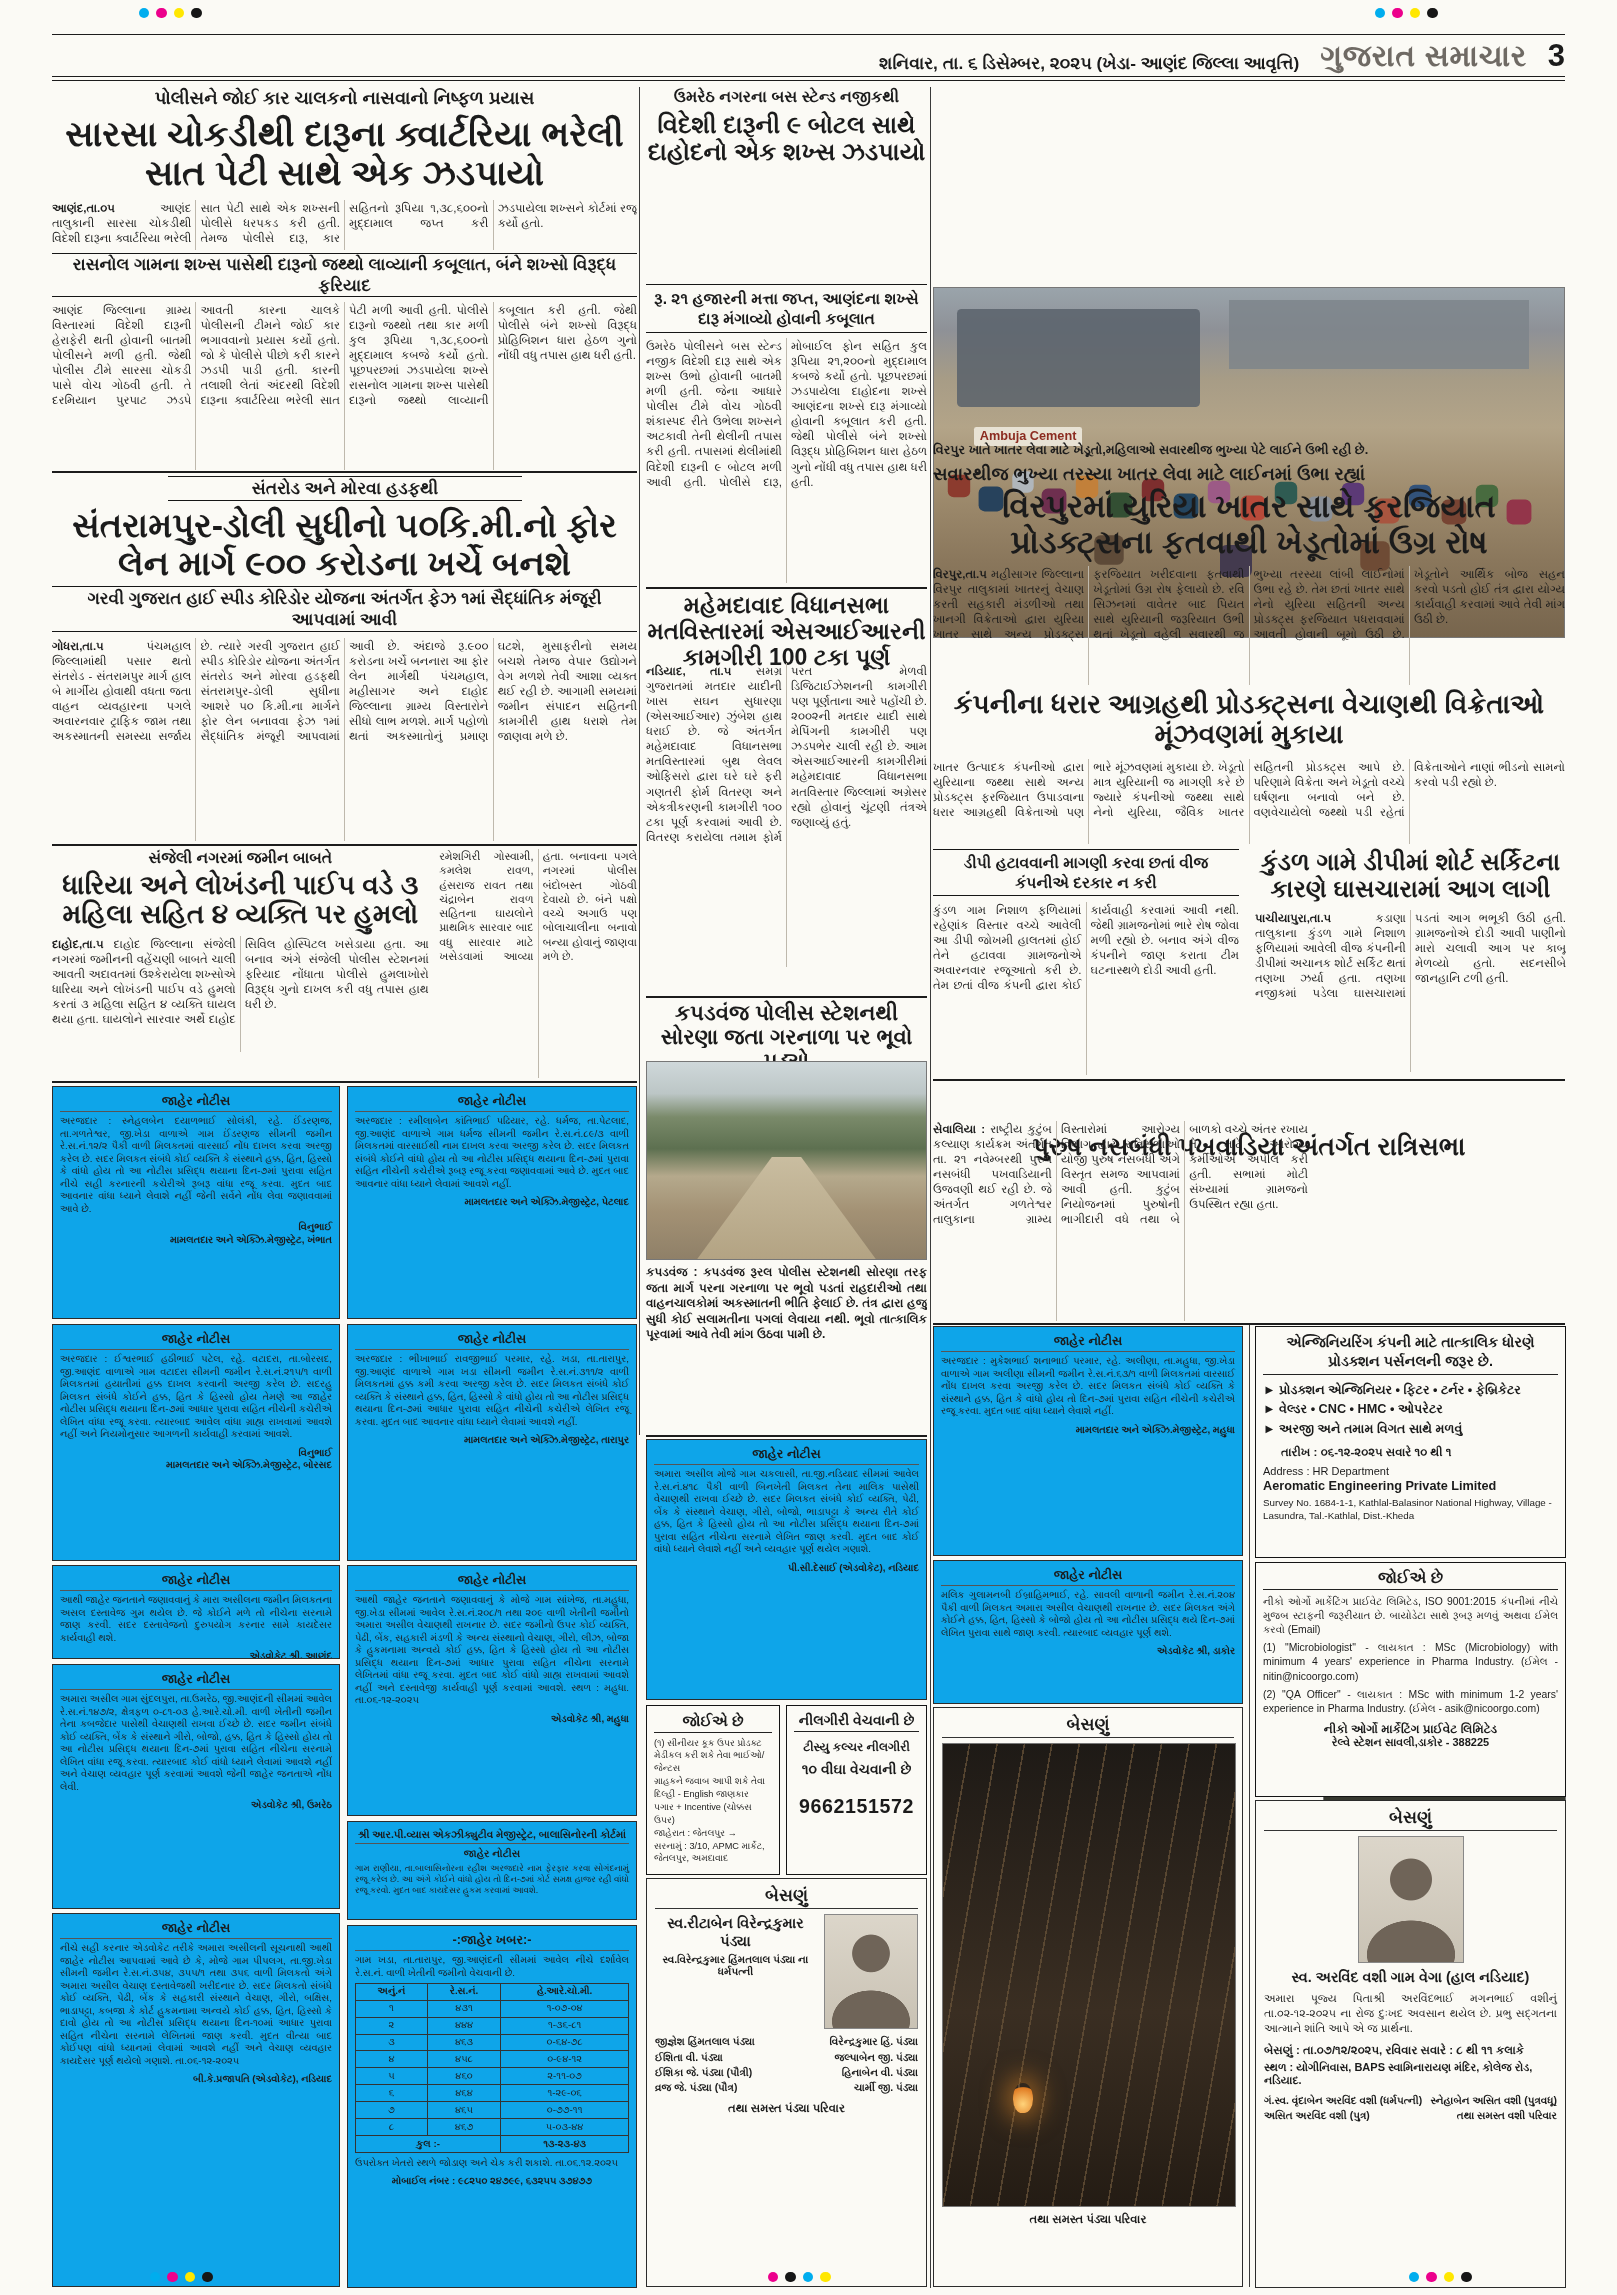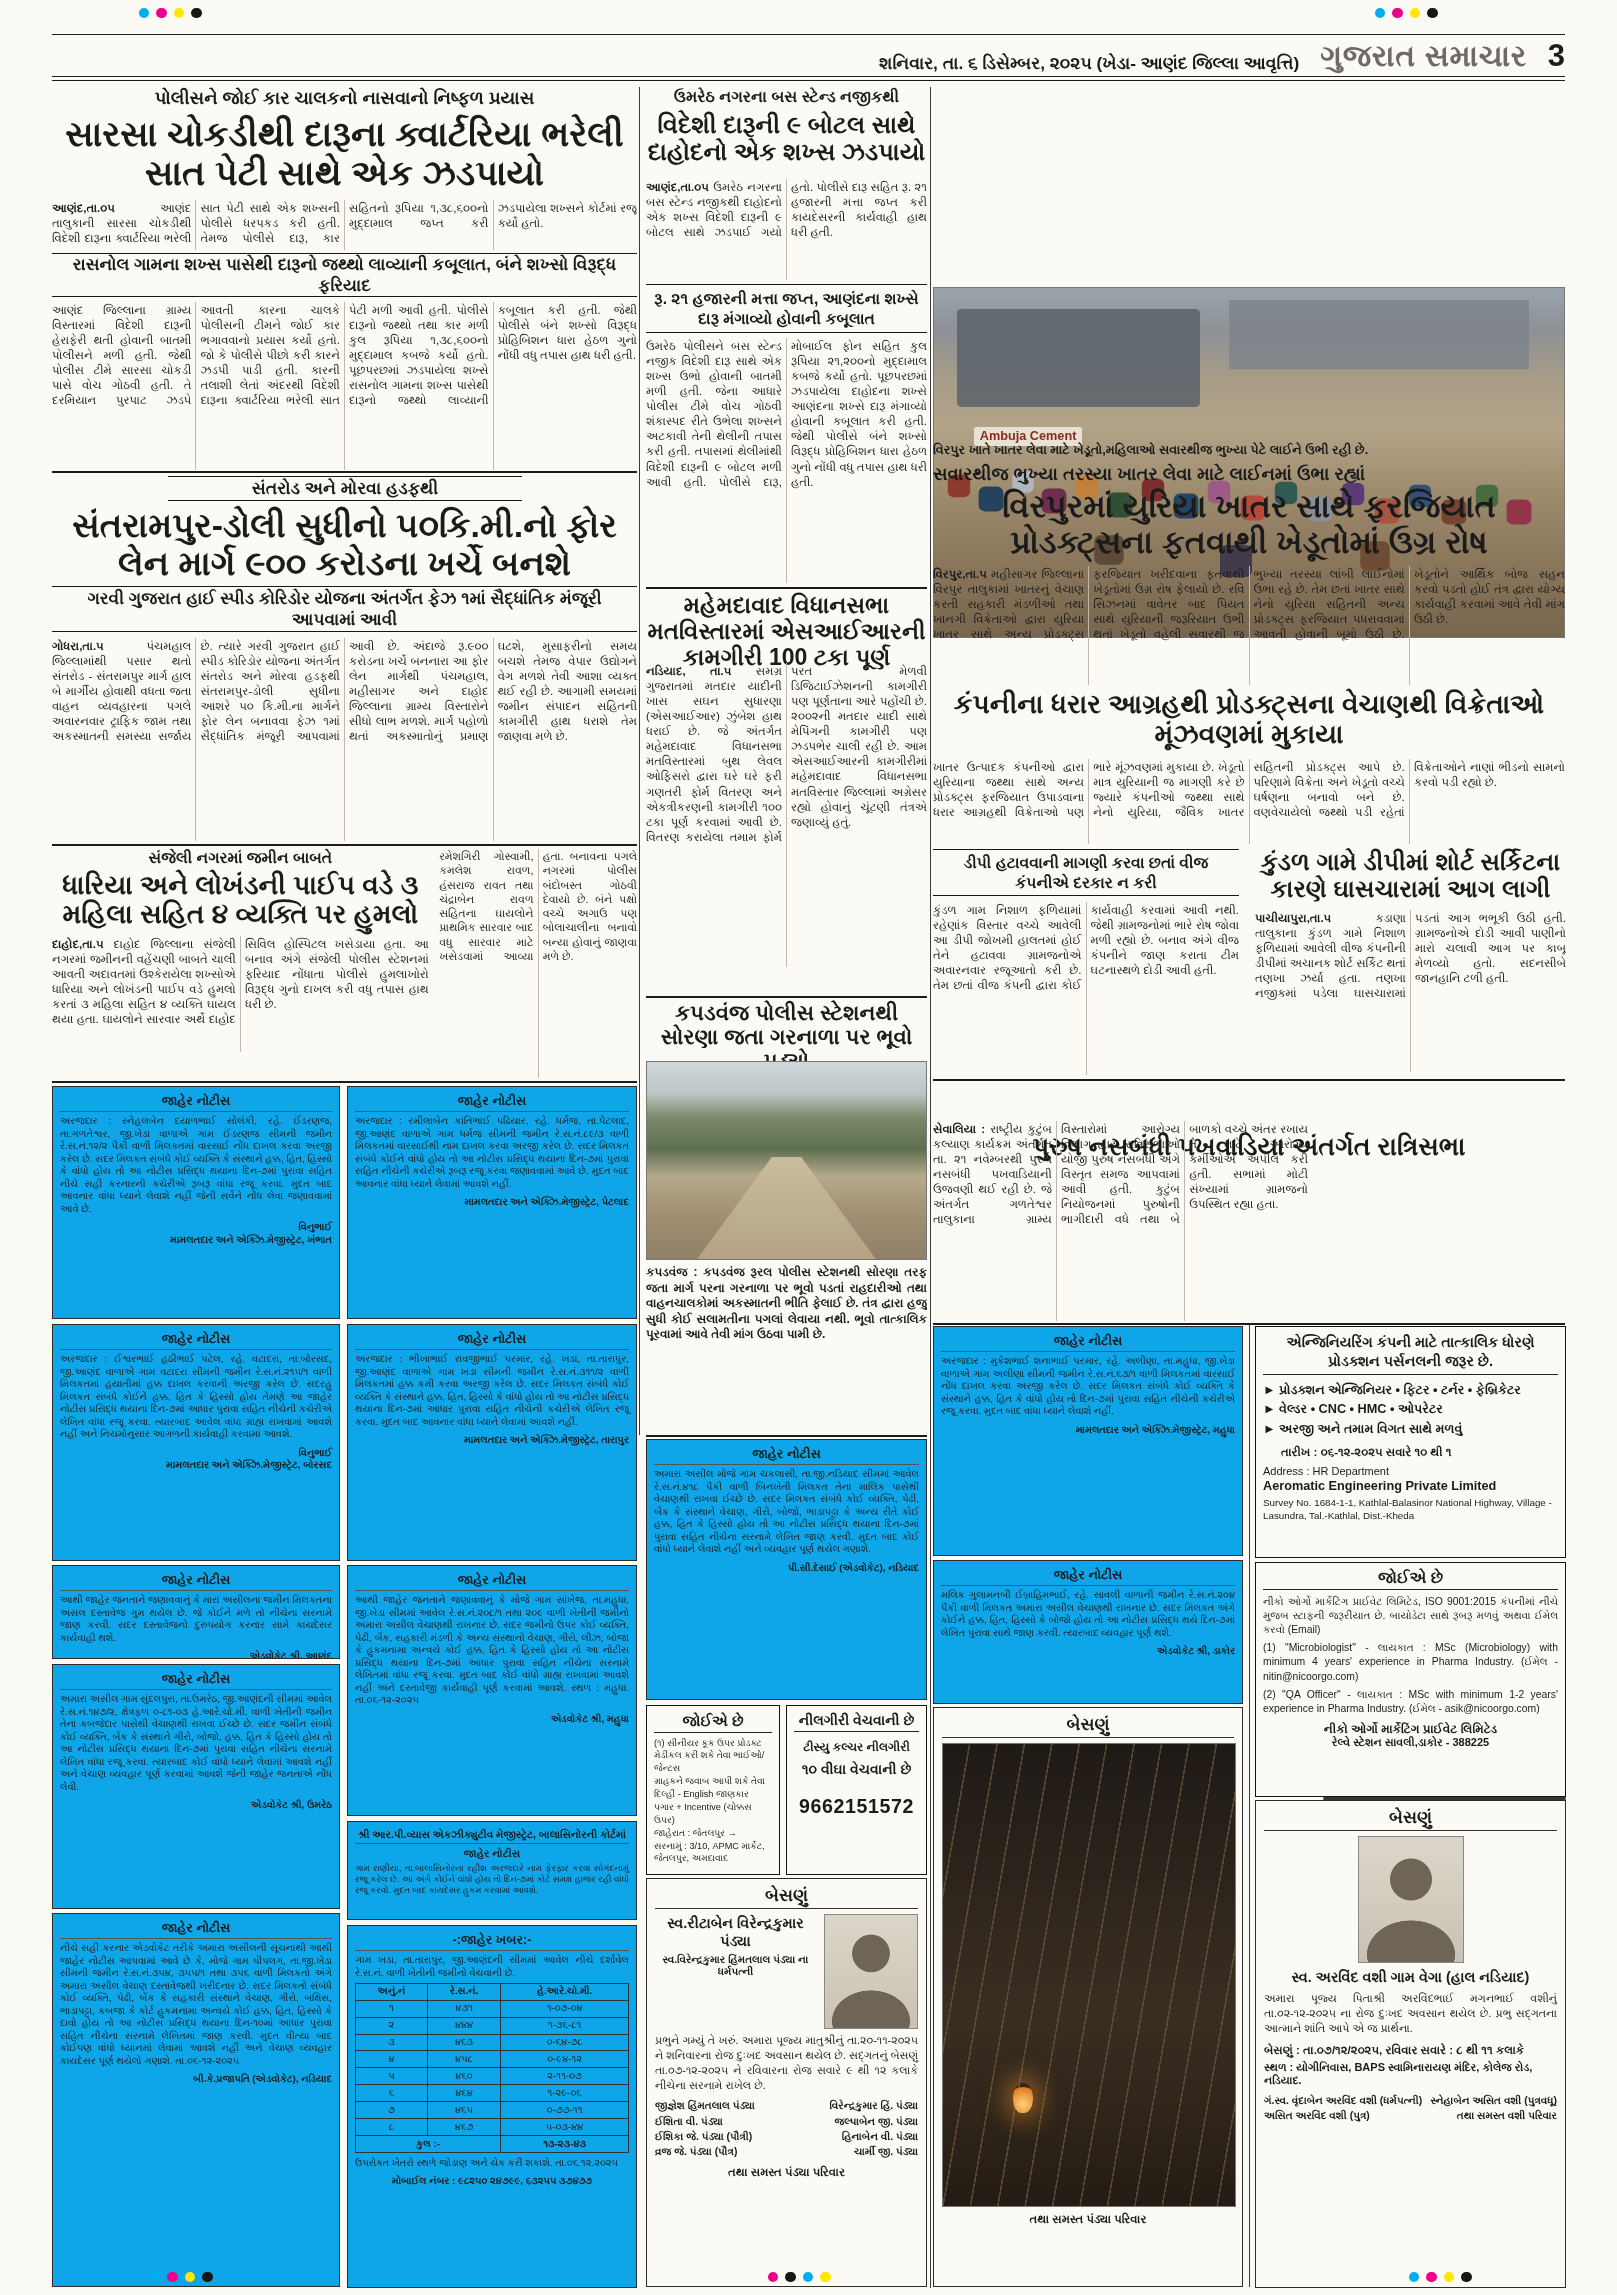--- a/index.html
+++ b/index.html
@@ -236,24 +236,20 @@
           <td style="font-weight:700;">૧૩-૨૩-૪૩</td>
         </tr>
       </tbody>
     </table>
     <div style="margin-top:4.6px;">ઉપરોક્ત ખેતરો સ્થળે જોડાણ અને ચેક કરી શકાશે.  તા.૦૬.૧૨.૨૦૨૫</div>
     <div style="margin-top:4.6px;font-weight:700;text-align:center;">મોબાઈલ નંબર : ૯૮૨૫૦ ૨૪૭૯૯, ૬૩૨૫૫ ૩૭૪૭૭</div>
   </div>
 
   <div class="abs kicker" style="left:646px;top:88px;width:281px;font-size:16px;">ઉમરેઠ નગરના બસ સ્ટેન્ડ નજીકથી</div>
   <div class="abs headline" style="left:646px;top:112px;width:281px;font-size:24px;">વિદેશી દારૂની ૯ બોટલ સાથે દાહોદનો એક શખ્સ ઝડપાયો</div>
-  <div class="abs bt c2" style="left:646px;top:179px;width:281px;height:101px;">
-    <span class="dl">આણંદ,તા.૦૫</span>
-    <span>ઉમરેઠ નગરના બસ સ્ટેન્ડ નજીકથી દાહોદનો એક શખ્સ વિદેશી દારૂની ૯ બોટલ સાથે ઝડપાઈ ગયો હતો. પોલીસે દારૂ સહિત રૂ. ૨૧ હજારની મત્તા જપ્ત કરી કાયદેસરની કાર્યવાહી હાથ ધરી હતી.</span>
-  </div>
   <div class="abs band" style="left:646px;top:284px;width:281px;height:49px;font-size:15.6px;">રૂ. ૨૧ હજારની મત્તા જપ્ત, આણંદના શખ્સે દારૂ મંગાવ્યો હોવાની કબૂલાત</div>
   <div class="abs bt c2" style="left:646px;top:338px;width:281px;height:245px;">ઉમરેઠ પોલીસને બસ સ્ટેન્ડ નજીક વિદેશી દારૂ સાથે એક શખ્સ ઉભો હોવાની બાતમી મળી હતી. જેના આધારે પોલીસ ટીમે વોચ ગોઠવી શંકાસ્પદ રીતે ઉભેલા શખ્સને અટકાવી તેની થેલીની તપાસ કરી હતી. તપાસમાં થેલીમાંથી વિદેશી દારૂની ૯ બોટલ મળી આવી હતી. પોલીસે દારૂ, મોબાઈલ ફોન સહિત કુલ રૂપિયા ૨૧,૨૦૦નો મુદ્દામાલ કબજે કર્યો હતો. પૂછપરછમાં ઝડપાયેલા દાહોદના શખ્સે આણંદના શખ્સે દારૂ મંગાવ્યો હોવાની કબૂલાત કરી હતી. જેથી પોલીસે બંને શખ્સો વિરૂદ્ધ પ્રોહિબિશન ધારા હેઠળ ગુનો નોંધી વધુ તપાસ હાથ ધરી હતી.</div>
 
   <div class="hrule" style="left:646px;top:587px;width:281px;"></div>
 
   <div class="abs headline" style="left:646px;top:593px;width:281px;font-size:23px;">મહેમદાવાદ વિધાનસભા મતવિસ્તારમાં એસઆઈઆરની કામગીરી 100 ટકા પૂર્ણ</div>
   <div class="abs bt c2" style="left:646px;top:663px;width:281px;height:304px;">
     <span class="dl">નડિયાદ, તા.૫</span>
     <span>સમગ્ર ગુજરાતમાં મતદાર યાદીની ખાસ સઘન સુધારણા (એસઆઈઆર) ઝુંબેશ હાથ ધરાઈ છે. જે અંતર્ગત મહેમદાવાદ વિધાનસભા મતવિસ્તારમાં બુથ લેવલ ઓફિસરો દ્વારા ઘરે ઘરે ફરી ગણતરી ફોર્મ વિતરણ અને એકત્રીકરણની કામગીરી ૧૦૦ ટકા પૂર્ણ કરવામાં આવી છે. વિતરણ કરાયેલા તમામ ફોર્મ પરત મેળવી ડિજિટાઈઝેશનની કામગીરી પણ પૂર્ણતાના આરે પહોંચી છે. ૨૦૦૨ની મતદાર યાદી સાથે મેપિંગની કામગીરી પણ ઝડપભેર ચાલી રહી છે. આમ એસઆઈઆરની કામગીરીમાં મહેમદાવાદ વિધાનસભા મતવિસ્તાર જિલ્લામાં અગ્રેસર રહ્યો હોવાનું ચૂંટણી તંત્રએ જણાવ્યું હતું.</span>
   </div>
@@ -291,21 +287,20 @@
 
   <div class="abs obit" style="left:646px;top:1878px;width:281px;height:409px;">
     <div class="obit-label">બેસણું</div>
     <div style="display:flex;gap:8px;align-items:flex-start;">
       <div style="flex:1;">
         <div class="obit-name">સ્વ.રીટાબેન વિરેન્દ્રકુમાર પંડ્યા</div>
         <div style="font-size:10.4px;text-align:center;margin-top:4.6px;font-weight:700;">સ્વ.વિરેન્દ્રકુમાર હિંમતલાલ પંડ્યા ના ધર્મપત્ની</div>
       </div>
       <div class="portrait" style="width:92px;height:113px;flex:none;"></div>
     </div>
-    <div class="obit-body">પ્રભુને ગમ્યું તે ખરું. અમારા પૂજ્ય માતુશ્રીનું તા.૨૦-૧૧-૨૦૨૫ ને શનિવારના રોજ દુઃખદ અવસાન થયેલ છે. સદ્ગતનું બેસણું તા.૦૭-૧૨-૨૦૨૫ ને રવિવારના રોજ સવારે ૯ થી ૧૨ કલાકે નીચેના સરનામે રાખેલ છે.</div>
     <div class="obit-names">
       <div class="pre">જીજ્ઞેશ હિંમતલાલ પંડ્યા
 ઈશિતા વી. પંડ્યા
 ઈશિકા જે. પંડ્યા (પૌત્રી)
 વ્રજ જે. પંડ્યા (પૌત્ર)</div>
       <div class="pre" style="text-align:right;">વિરેન્દ્રકુમાર હિં. પંડ્યા
 જલ્પાબેન જી. પંડ્યા
 હિનાબેન વી. પંડ્યા
 ચાર્મી જી. પંડ્યા</div>
     </div>

